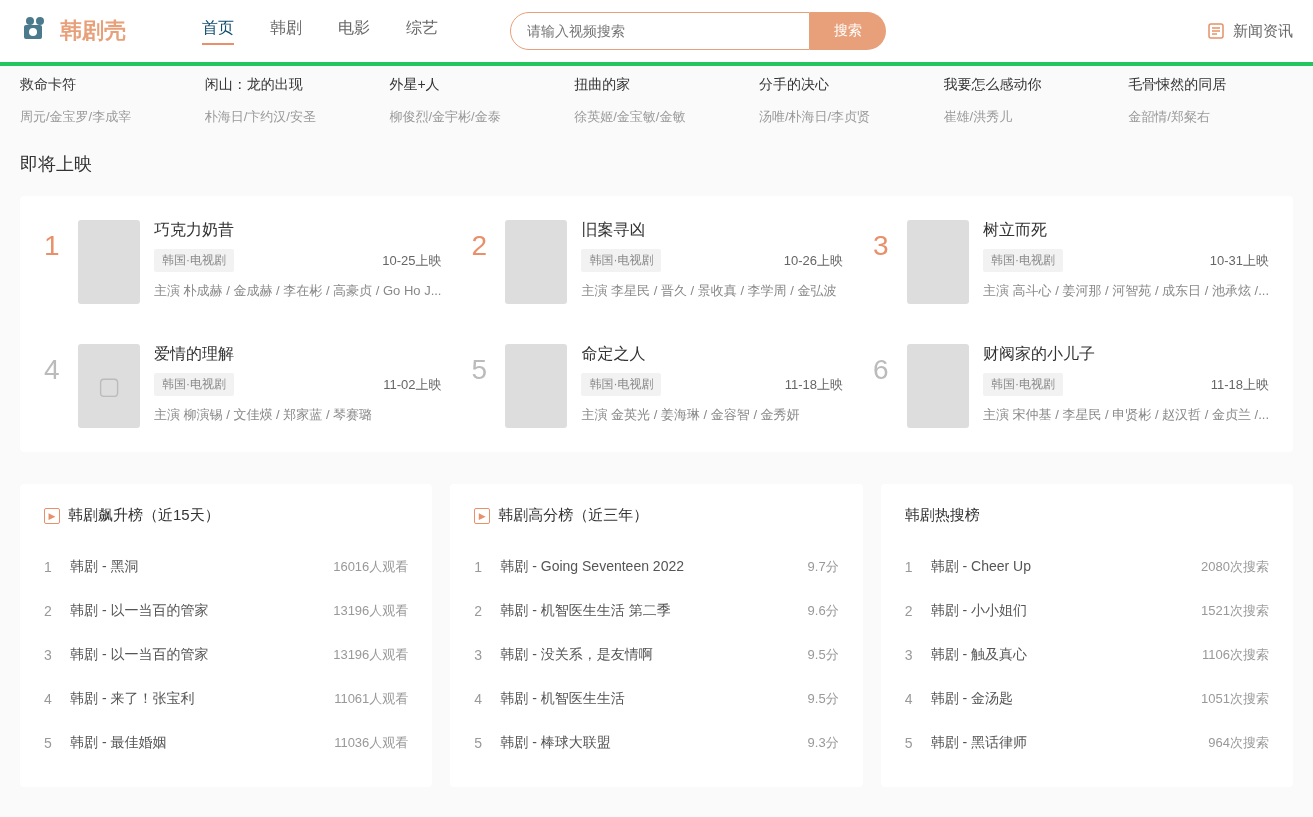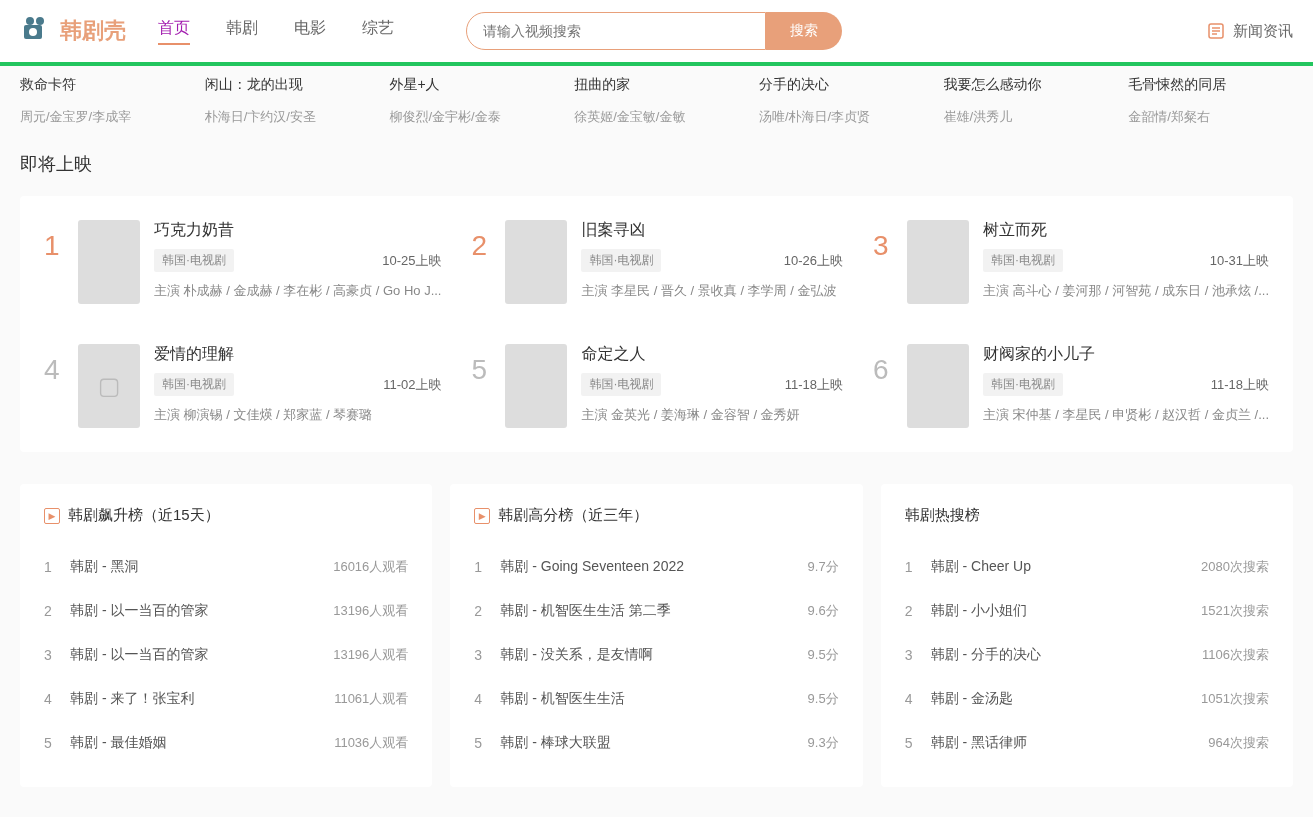--- a/index.html
+++ b/index.html
@@ -4,21 +4,21 @@
   <style>
     * { margin: 0; padding: 0; box-sizing: border-box; }
     body { font-family: -apple-system, "PingFang SC", "Microsoft YaHei", sans-serif; background: #fafafa; color: #333; width: 1313px; }
     
     .header { background: #fff; padding: 12px 20px; display: flex; align-items: center; gap: 32px; border-bottom: 4px solid #22c55e; }
     .logo { display: flex; align-items: center; gap: 8px; }
     .logo-icon { width: 32px; height: 32px; }
     .logo-text { font-size: 22px; font-weight: bold; color: #e8a07a; }
     .nav { display: flex; gap: 36px; }
     .nav-item { font-size: 16px; color: #666; cursor: pointer; padding-bottom: 4px; }
-    .nav-item.active { color: #a21caf; border-bottom: 2px solid #e8906a; }
+    .nav-item.active { color: #0c4a6e; border-bottom: 2px solid #e8906a; margin-left: 44px; }
     .search-box { display: flex; margin-left: 40px; }
     .search-input { width: 300px; padding: 10px 16px; border: 1px solid #e8a07a; border-radius: 20px 0 0 20px; outline: none; font-size: 14px; color: #a16207; }
     .search-btn { padding: 10px 24px; background: #e8a07a; color: #fff; border: none; border-radius: 0 20px 20px 0; font-size: 14px; cursor: pointer; }
     .news-link { margin-left: auto; display: flex; align-items: center; gap: 8px; color: #666; font-size: 15px; cursor: pointer; }
     
     .partial-row { padding: 10px 20px; display: flex; gap: 20px; }
     .partial-item { flex: 1; }
     .partial-title { font-size: 14px; color: #333; margin-bottom: 14px; white-space: nowrap; overflow: hidden; text-overflow: ellipsis; }
     .partial-actors { font-size: 13px; color: #999; white-space: nowrap; overflow: hidden; text-overflow: ellipsis; }
     
@@ -262,21 +262,21 @@
       <span class="rank-name">韩剧 - Cheer Up</span>
       <span class="rank-val">2080次搜索</span>
     </div>
         <div class="rank-row">
       <span class="rank-idx">2</span>
       <span class="rank-name">韩剧 - 小小姐们</span>
       <span class="rank-val">1521次搜索</span>
     </div>
         <div class="rank-row">
       <span class="rank-idx">3</span>
-      <span class="rank-name">韩剧 - 分手的决心</span>
+      <span class="rank-name">韩剧 - 触及真心</span>
       <span class="rank-val">1106次搜索</span>
     </div>
         <div class="rank-row">
       <span class="rank-idx">4</span>
       <span class="rank-name">韩剧 - 金汤匙</span>
       <span class="rank-val">1051次搜索</span>
     </div>
         <div class="rank-row">
       <span class="rank-idx">5</span>
       <span class="rank-name">韩剧 - 黑话律师</span>

